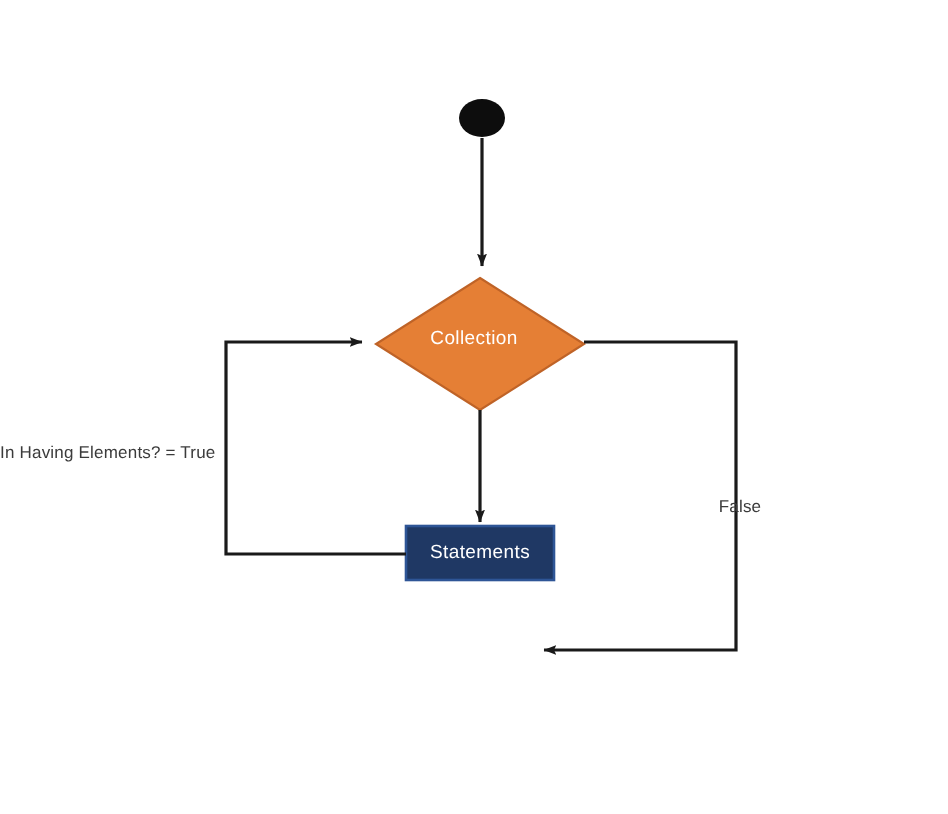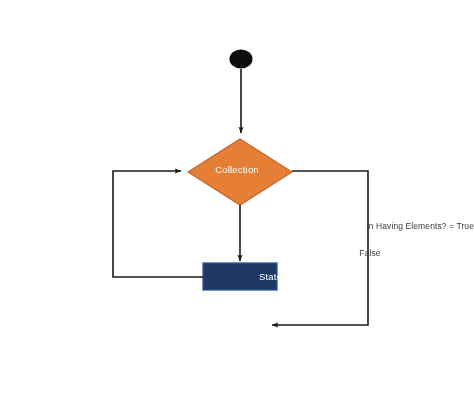--- a/index.html
+++ b/index.html
@@ -43,27 +43,26 @@
     letter-spacing: 0.2px;
   }
   #statements-label {
     left: 203px;
     top: 271px;
     width: 74px;
     text-align: center;
     color: #ffffff;
     font-size: 9.5px;
     letter-spacing: 0.2px;
-    margin-left: 44px;
   }
   #true-condition-label {
     left: 0;
     top: 221px;
     width: 474px;
-    text-align: right;
+    text-align: left;
     color: #3b3b3b;
     font-size: 8.5px;
     letter-spacing: 0.1px;
   }
   #false-branch-label {
     left: 352px;
     top: 248px;
     width: 36px;
     text-align: center;
     color: #3b3b3b;

